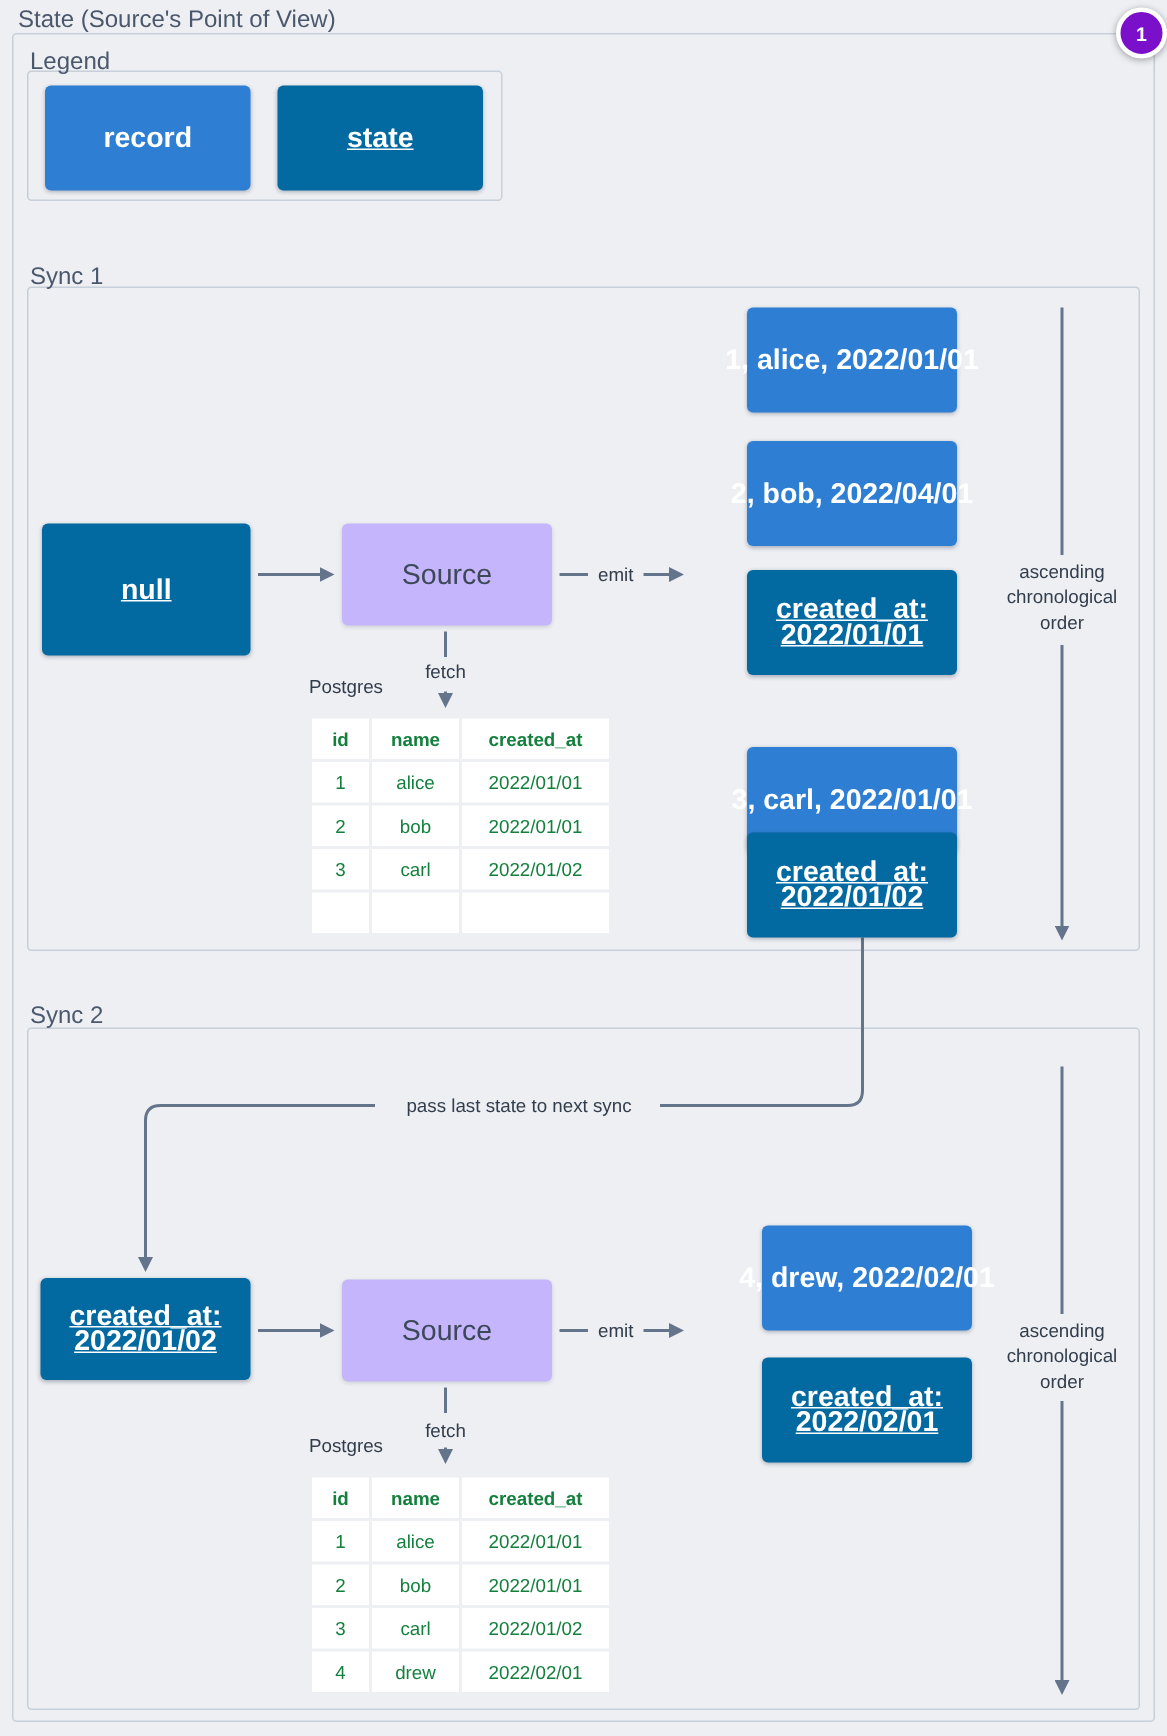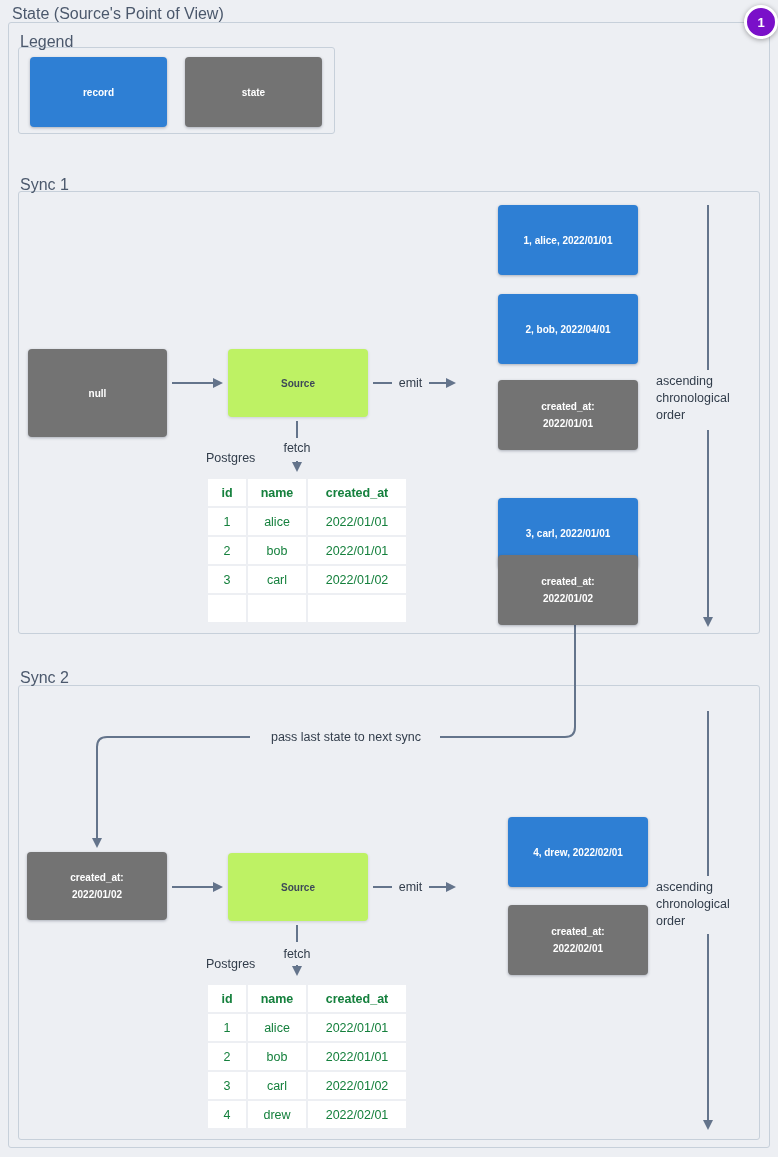--- a/index.html
+++ b/index.html
@@ -14,35 +14,35 @@
     position:absolute; border:1px solid #c7d0da; border-radius:3px;
     z-index:0; box-sizing:border-box;
   }
   .sec-label {
     position:absolute; font-size:16px; color:#4b586c; z-index:2;
     white-space:nowrap;
   }
   .node {
     position:absolute; width:140px; height:70px; border-radius:4px;
     display:flex; flex-direction:column; align-items:center; justify-content:center;
-    font-size:10px; font-weight:bold; color:#fff; line-height:17px;
+    font-size:19px; font-weight:bold; color:#fff; line-height:17px;
     box-shadow:0 1px 3px rgba(15,25,50,.30); z-index:2; text-align:right;
     box-sizing:border-box; white-space:nowrap;
   }
   .node.record { background:#2e7fd4; }
-  .node.state  { background:#737373; }
-  .node.plain  { background:#bef264; color:#3d4858; font-weight:700;
+  .node.state  { background:#0369a1;text-decoration:underline; }
+  .node.plain  { background:#c4b5fd; color:#3d4858; font-weight:400;
                  box-shadow:0 1px 3px rgba(15,25,50,.15); }
   .flow-label {
     position:absolute; font-size:12.5px; color:#323d4b; z-index:2;
     text-align:center; white-space:nowrap; line-height:15px;
   }
   .order-label {
     position:absolute; font-size:12.5px; color:#323d4b; z-index:2;
-    line-height:17px; width:104px;
+    text-align:center; line-height:17px; width:104px;
   }
   .db-table {
     position:absolute; border-collapse:separate; border-spacing:2px;
     font-size:12.5px; color:#15803d; z-index:2;
   }
   .db-table th, .db-table td {
     background:#ffffff; text-align:center; height:27px; padding:0 5px;
     font-weight:normal;
   }
   .db-table th { font-weight:bold; }

